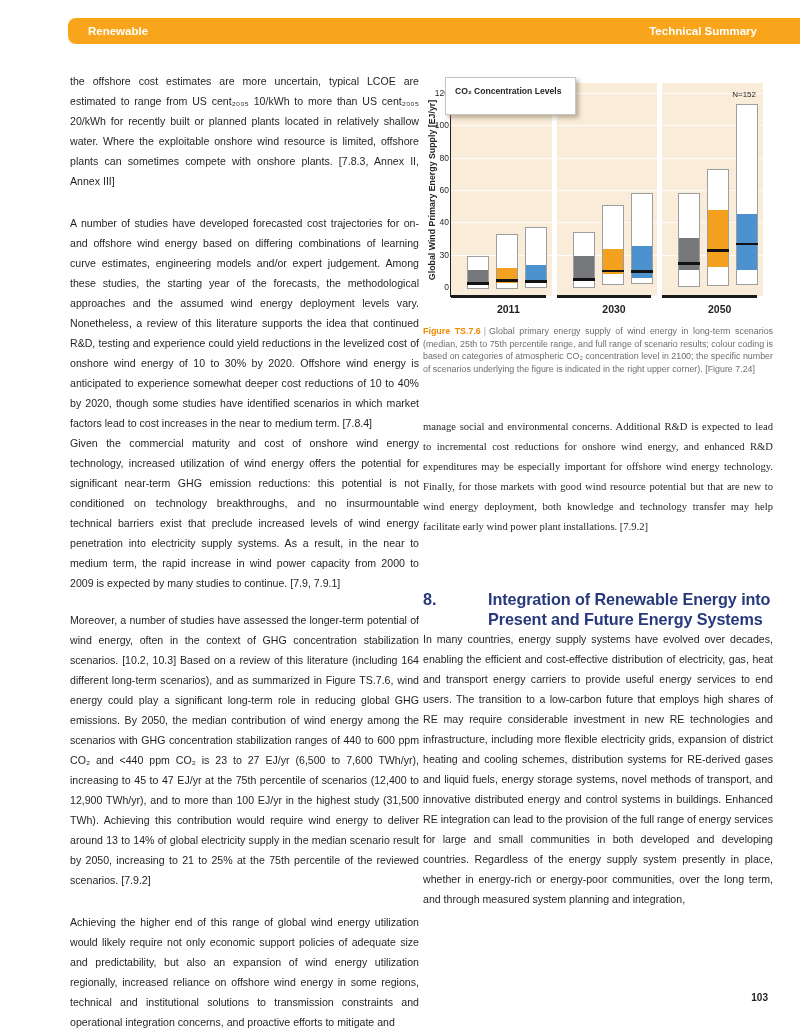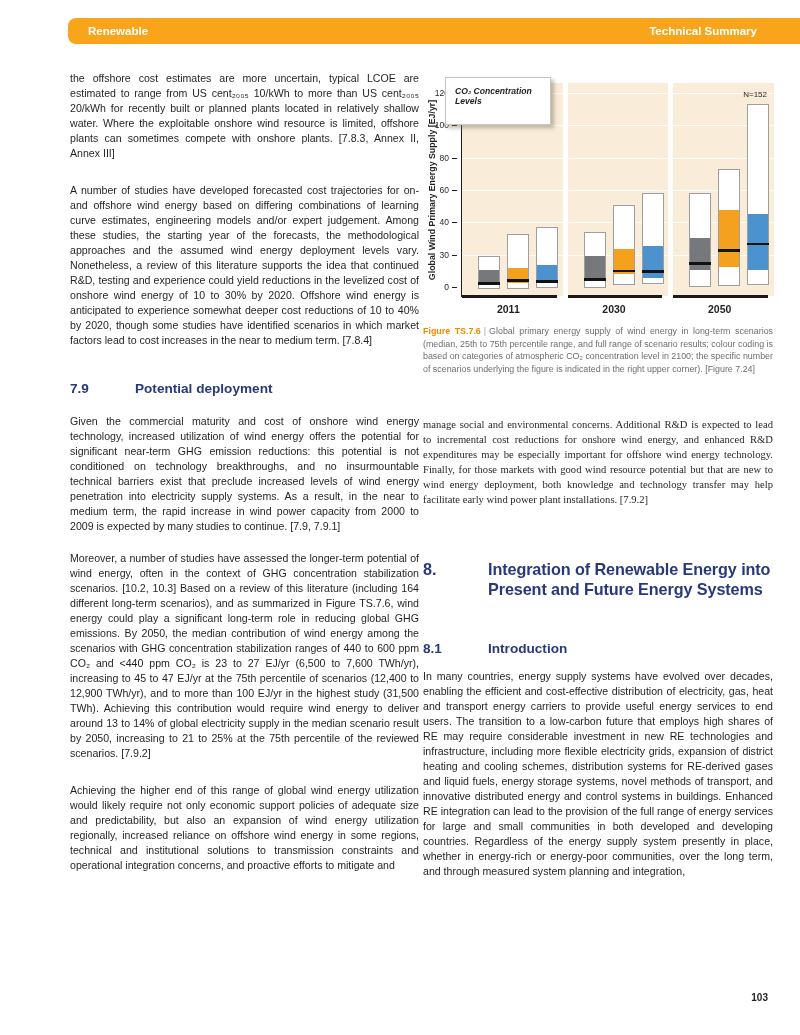--- a/index.html
+++ b/index.html
@@ -10,51 +10,51 @@
   
   .header-bar { position:absolute; left:68px; right:0; top:18px; height:26px;
                 background:#F9A51B; border-radius:8px 0 0 8px;
                 display:flex; justify-content:space-between; align-items:center;
                 padding:0 43px 0 20px; color:#ffffff; font-weight:bold; font-size:11.5px; }
 
   
   .col-left  { position:absolute; left:70px;  top:71px; width:349px; }
   .col-right { position:absolute; left:423px; top:70px; width:350px; }
 
-  .body-text { font-size:10.6px; line-height:15px; text-align:justify; color:#231f20; }
+  .body-text { font-size:10.6px; line-height:20px; text-align:justify; color:#231f20; }
   .mt22 { margin-top:22px; }
   .h-sub { display:flex; font-size:13.6px; font-weight:bold; color:#27397C; }
   .h-sub .h-num { width:65px; flex-shrink:0; }
   .h79 { margin-top:33px; margin-bottom:18px; }
   .h81 { margin-top:42px; margin-bottom:13px; }
   .h-major { display:flex; font-size:16.2px; line-height:20px; font-weight:bold;
              color:#27397C; letter-spacing:-0.1px; margin-top:52px; }
   .h-major .h-num { width:65px; flex-shrink:0; }
   .p4 { margin-top:17px; }
   .para-manage { margin-top:42px;font-family:Liberation Serif, serif; }
 
   
   .chart-wrap { position:relative; height:250px; }
   .ylabel { position:absolute; left:-101px; top:113px; width:220px; height:14px; line-height:14px;
             text-align:center; transform:rotate(-90deg); font-size:8.8px; font-weight:bold; }
   .yaxis { position:absolute; left:0; top:13px; width:35px; height:213px; }
   .ytick-label { position:absolute; right:9px; width:24px; text-align:right; font-size:8.5px; }
   .ytick-mark  { position:absolute; right:1px; width:5px; height:1px; background:#231f20; }
-  .plot { position:absolute; left:39px; top:13px; width:312px; height:213px; display:flex; gap:5px;justify-content:center; }
+  .plot { position:absolute; left:28px; top:13px; width:312px; height:213px; display:flex; gap:5px;justify-content:center; }
   .plot::before { content:""; position:absolute; left:-1px; top:0; height:214px; width:1.4px; background:#231f20; }
   .panel { position:relative; flex:1; background:#F9ECD9; }
   .gridline { position:absolute; left:0; right:0; height:1px; background:rgba(255,255,255,.85); }
   .range-bar { position:absolute; width:22px; background:#ffffff; border:1.5px solid #9C9EA1; }
   .iqr { position:absolute; left:0; right:0; }
   .median { position:absolute; left:-1px; right:-1px; height:2.6px; background:#121212; }
   .baseline { position:absolute; left:0; right:6px; bottom:-2px; height:3.2px; background:#1a1a1a; }
   .n-label { position:absolute; top:7px; right:7px; font-size:8px; }
-  .legend { position:absolute; left:22px; top:7px; width:106px; background:#ffffff;
+  .legend { position:absolute; left:22px; top:7px; width:131px; background:#ffffff;
             border:1px solid #c4c5c7; box-shadow:2.5px 3px 4px rgba(130,115,90,.5);
-            padding:8px 6px 10px 9px; z-index:5;font-style:italic; }
+            padding:8px 6px 10px 9px; z-index:5; }
   .legend-title { font-size:8.6px; font-weight:bold; margin-bottom:8px; }
   .legend-item { display:flex; align-items:center; margin-top:6px; }
   .swatch { width:11px; height:11px; flex-shrink:0; }
   .legend-label { font-size:7.9px; margin-left:7px; }
   .xlabels { position:absolute; left:35px; top:233px; width:312px; display:flex; gap:5px; }
   .xlabel { flex:1; text-align:center; font-size:10.5px; font-weight:bold; }
 
   
   .fig-caption { margin-top:5px; font-size:8.9px; line-height:12.6px; text-align:justify; color:#6D6E71; }
   .fig-label { color:#F08A00; font-weight:bold; }
@@ -69,24 +69,20 @@
 <div class="page">
 
   <div class="header-bar">
     <span>Renewable</span>
     <span>Technical Summary</span>
   </div>
 
   <div class="col-left">
     <p class="body-text">the offshore cost estimates are more uncertain, typical LCOE are estimated to range from US cent₂₀₀₅ 10/kWh to more than US cent₂₀₀₅ 20/kWh for recently built or planned plants located in relatively shallow water. Where the exploitable onshore wind resource is limited, offshore plants can sometimes compete with onshore plants. [7.8.3, Annex II, Annex III]</p>
     <p class="body-text mt22">A number of studies have developed forecasted cost trajectories for on- and offshore wind energy based on differing combinations of learning curve estimates, engineering models and/or expert judgement. Among these studies, the starting year of the forecasts, the methodological approaches and the assumed wind energy deployment levels vary. Nonetheless, a review of this literature supports the idea that continued R&amp;D, testing and experience could yield reductions in the levelized cost of onshore wind energy of 10 to 30% by 2020. Offshore wind energy is anticipated to experience somewhat deeper cost reductions of 10 to 40% by 2020, though some studies have identified scenarios in which market factors lead to cost increases in the near to medium term. [7.8.4]</p>
-    <div class="h-sub h79">
-      <span class="h-num">7.9</span>
-      <span>Potential deployment</span>
-    </div>
     <p class="body-text">Given the commercial maturity and cost of onshore wind energy technology, increased utilization of wind energy offers the potential for significant near-term GHG emission reductions: this potential is not conditioned on technology breakthroughs, and no insurmountable technical barriers exist that preclude increased levels of wind energy penetration into electricity supply systems. As a result, in the near to medium term, the rapid increase in wind power capacity from 2000 to 2009 is expected by many studies to continue. [7.9, 7.9.1]</p>
     <p class="body-text p4">Moreover, a number of studies have assessed the longer-term potential of wind energy, often in the context of GHG concentration stabilization scenarios. [10.2, 10.3] Based on a review of this literature (including 164 different long-term scenarios), and as summarized in Figure TS.7.6, wind energy could play a significant long-term role in reducing global GHG emissions. By 2050, the median contribution of wind energy among the scenarios with GHG concentration stabilization ranges of 440 to 600 ppm CO₂ and &lt;440 ppm CO₂ is 23 to 27 EJ/yr (6,500 to 7,600 TWh/yr), increasing to 45 to 47 EJ/yr at the 75th percentile of scenarios (12,400 to 12,900 TWh/yr), and to more than 100 EJ/yr in the highest study (31,500 TWh). Achieving this contribution would require wind energy to deliver around 13 to 14% of global electricity supply in the median scenario result by 2050, increasing to 21 to 25% at the 75th percentile of the reviewed scenarios. [7.9.2]</p>
     <p class="body-text mt22">Achieving the higher end of this range of global wind energy utilization would likely require not only economic support policies of adequate size and predictability, but also an expansion of wind energy utilization regionally, increased reliance on offshore wind energy in some regions, technical and institutional solutions to transmission constraints and operational integration concerns, and proactive efforts to mitigate and</p>
   </div>
 
   <div class="col-right">
 
     <div class="chart-wrap">
       <div class="ylabel">Global Wind Primary Energy Supply [EJ/yr]</div>
       <div class="yaxis">
@@ -185,23 +181,19 @@
       <span class="fig-label">Figure TS.7.6</span><span class="fig-sep">|</span><span>Global primary energy supply of wind energy in long-term scenarios (median, 25th to 75th percentile range, and full range of scenario results; colour coding is based on categories of atmospheric CO₂ concentration level in 2100; the specific number of scenarios underlying the figure is indicated in the right upper corner). [Figure 7.24]</span>
     </p>
 
     <p class="body-text para-manage">manage social and environmental concerns. Additional R&amp;D is expected to lead to incremental cost reductions for onshore wind energy, and enhanced R&amp;D expenditures may be especially important for offshore wind energy technology. Finally, for those markets with good wind resource potential but that are new to wind energy deployment, both knowledge and technology transfer may help facilitate early wind power plant installations. [7.9.2]</p>
 
     <div class="h-major">
       <span class="h-num">8.</span>
       <span>Integration of Renewable Energy into Present and Future Energy Systems</span>
     </div>
 
-    <div class="h-sub h81">
-      <span class="h-num">8.1</span>
-      <span>Introduction</span>
-    </div>
 
     <p class="body-text">In many countries, energy supply systems have evolved over decades, enabling the efficient and cost-effective distribution of electricity, gas, heat and transport energy carriers to provide useful energy services to end users. The transition to a low-carbon future that employs high shares of RE may require considerable investment in new RE technologies and infrastructure, including more flexible electricity grids, expansion of district heating and cooling schemes, distribution systems for RE-derived gases and liquid fuels, energy storage systems, novel methods of transport, and innovative distributed energy and control systems in buildings. Enhanced RE integration can lead to the provision of the full range of energy services for large and small communities in both developed and developing countries. Regardless of the energy supply system presently in place, whether in energy-rich or energy-poor communities, over the long term, and through measured system planning and integration,</p>
   </div>
 
   <div class="page-num">103</div>
 
 </div>
 
 </body></html>

